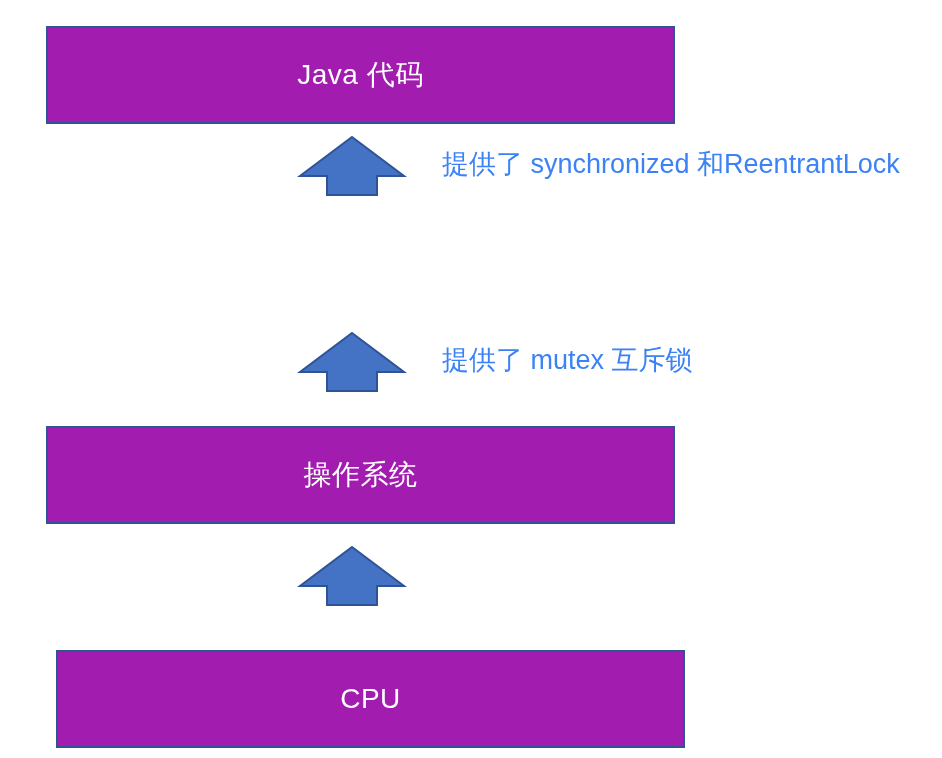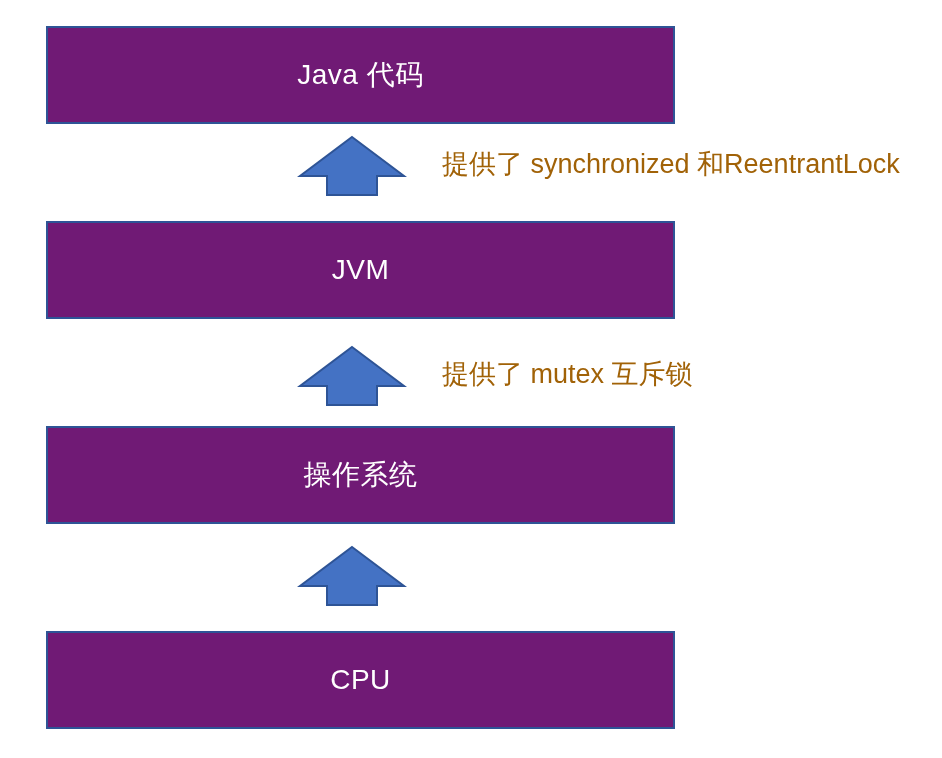--- a/index.html
+++ b/index.html
@@ -19,70 +19,70 @@
     overflow: hidden;
   }
 
   
   .layer-box {
     position: absolute;
     left: 46px;
     width: 629px;
     height: 98px;
     box-sizing: border-box;
-    background: #701a75;
+    background: #a21caf;
     border: 2px solid #2e5496;
     display: flex;
     align-items: center;
     justify-content: center;
   }
   .layer-box-label {
     color: #ffffff;
     font-size: 28px;
     line-height: 1;
     font-weight: 400;
     letter-spacing: 0.5px;
     white-space: nowrap;
   }
 
   .box-0 { top: 26px; }
   .box-1 { top: 221px; }
   .box-2 { top: 426px; }
-  .box-3 { top: 631px; }
+  .box-3 { top: 650px; margin-left: 10px; }
 
   
   .connector {
     position: absolute;
     left: 0;
     width: 942px;
     height: 70px;
   }
   .conn-0 { top: 130px; }
-  .conn-1 { top: 340px; }
+  .conn-1 { top: 326px; }
   .conn-2 { top: 540px; }
 
   .arrow-up {
     position: absolute;
     left: 297px;
     top: 5px;
     width: 110px;
     height: 62px;
     display: block;
   }
 
   .connector-label {
     position: absolute;
     left: 442px;
     top: 0;
     height: 70px;
     display: flex;
     align-items: center;
     font-size: 27px;
     line-height: 1.1;
-    color: #a16207;
+    color: #3b82f6;
     white-space: nowrap;
     justify-content: space-between;
   }
 
   
   .misspelled {
     text-decoration-style: wavy;
     text-decoration-color: #e03030;
     text-decoration-thickness: 1px;
     text-underline-offset: 3px;
@@ -100,23 +100,20 @@
   <div class="connector conn-0">
     <svg class="arrow-up" viewBox="0 0 110 62">
       <polygon points="55,2 107,41 80,41 80,60 30,60 30,41 3,41" fill="#4472c4" stroke="#2e5496" stroke-width="2" stroke-linejoin="miter"></polygon>
     </svg>
     <div class="connector-label">
       <span>提供了 synchronized 和 </span>
         <span class="misspelled">ReentrantLock</span>
     </div>
   </div>
 
-  <div class="layer-box box-1">
-    <span class="layer-box-label">JVM</span>
-  </div>
 
   <div class="connector conn-1">
     <svg class="arrow-up" viewBox="0 0 110 62">
       <polygon points="55,2 107,41 80,41 80,60 30,60 30,41 3,41" fill="#4472c4" stroke="#2e5496" stroke-width="2" stroke-linejoin="miter"></polygon>
     </svg>
     <div class="connector-label">
       <span>提供了 mutex 互斥锁</span>
     </div>
   </div>
 

